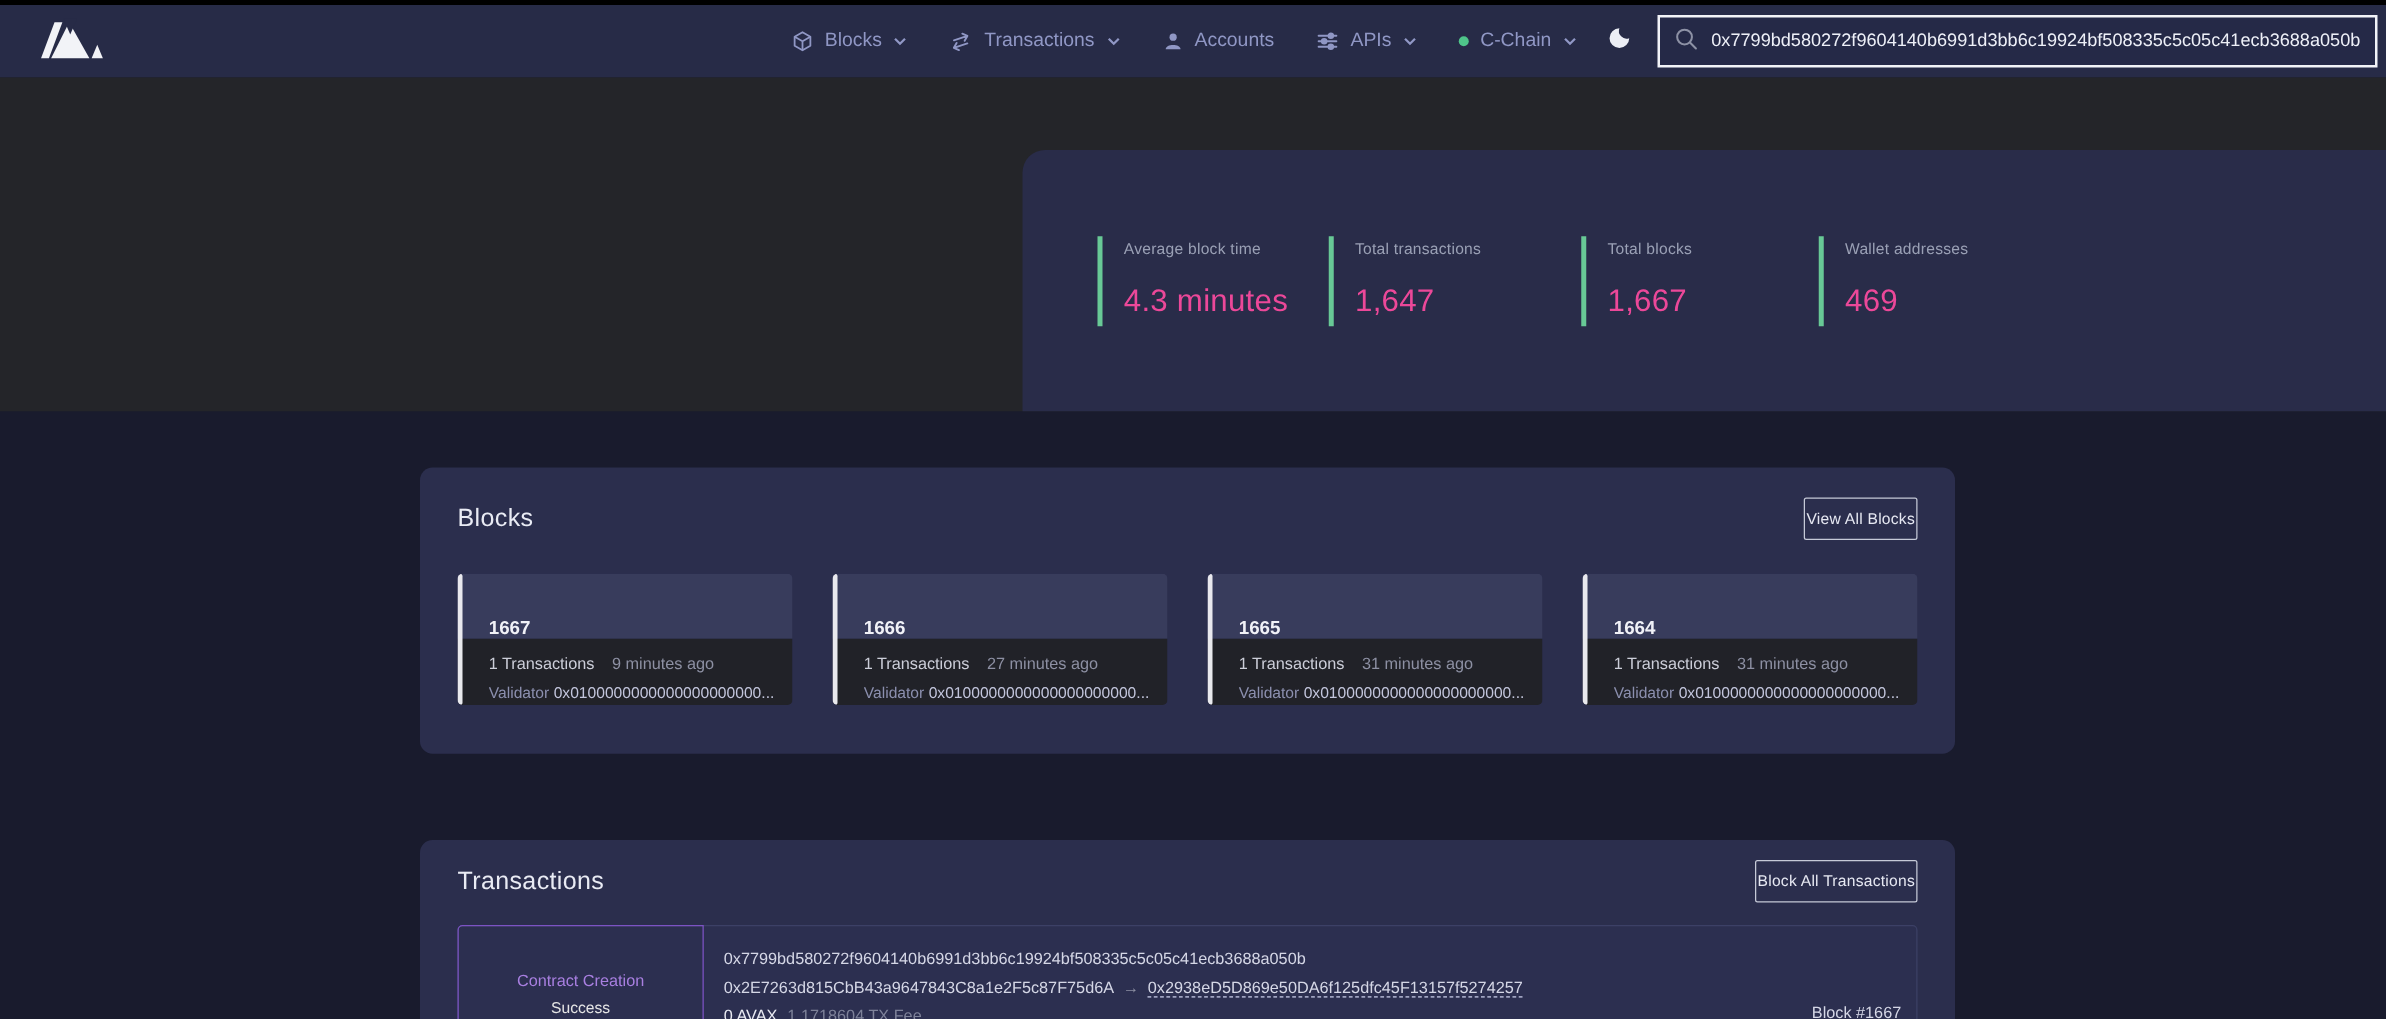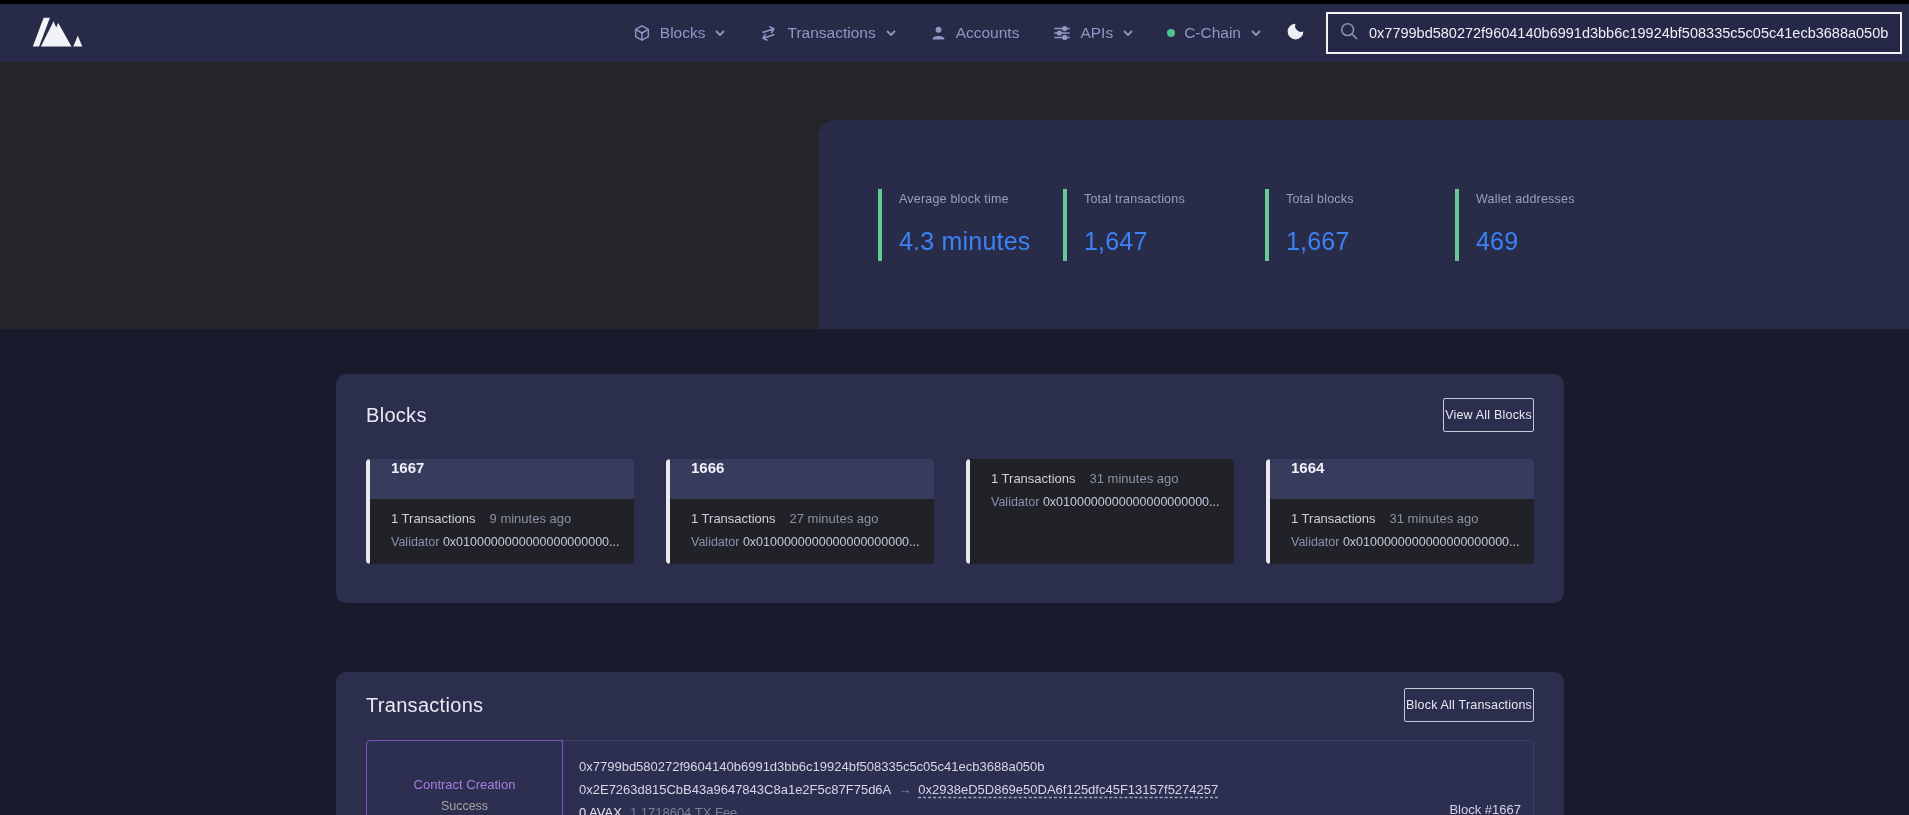--- a/index.html
+++ b/index.html
@@ -38,21 +38,21 @@
   
   .hero { position:absolute; left:0; top:62px; width:1909px; height:267px; background:#242529; }
   .stats-card {
     position:absolute; left:818px; top:58px; right:0; height:209px;
     background:#292c49; border-top-left-radius:18px;
     display:flex; align-items:center; padding-left:60px;
   }
   .stat { border-left:4px solid #68c996; padding:3px 0 5px 17px; }
   .stat.w1 { width:185px; } .stat.w2 { width:202px; } .stat.w3 { width:190px; }
   .stat-label { font-size:12.5px; color:#9aa0b5; letter-spacing:.2px; }
-  .stat-value { font-size:25px; color:#3b82f6; margin-top:21px; letter-spacing:.2px; }
+  .stat-value { font-size:25px; color:#ec4899; margin-top:21px; letter-spacing:.2px; }
   
   .card {
     position:absolute; left:336px; width:1228px; background:#2b2e4d;
     border-radius:10px; padding:24px 30px;
   }
   .card.blocks { top:374px; height:229px; }
   .card.txs { top:672px; height:260px; padding-top:16px; }
   .card-head { display:flex; align-items:center; justify-content:space-between; }
   .card-title { font-size:20px; font-weight:400; color:#e9ebf4; letter-spacing:.3px; line-height:30px; }
   .view-all {
@@ -64,21 +64,21 @@
   .block-grid { display:flex; gap:32px; margin-top:27px; }
   .block-card {
     position:relative; width:268px; height:105px; border-radius:4px; overflow:hidden;
     display:flex; flex-direction:column; cursor:pointer;
   }
   .block-card::before {
     content:""; position:absolute; left:0; top:0; bottom:0; width:4px;
     background:#e9e9ee; border-radius:4px; z-index:2;
   }
   .block-top {
-    height:40px; background:#383c5c; display:flex; align-items:flex-start; padding-left:25px;
+    height:52px; background:#383c5c; display:flex; align-items:flex-end; padding-left:25px;
   }
   .block-number { font-size:15px; font-weight:bold; color:#f0f1f7; }
   .block-bottom {
     flex:1; background:#212228; padding:12px 10px 0 25px;
     display:flex; flex-direction:column; gap:9px;
   }
   .block-line1 { font-size:13px; white-space:nowrap; }
   .tx-count { color:#ccced9;text-align:center; }
   .ago { color:#8d90a3; margin-left:14px; }
   .block-line2 { font-size:12.5px; white-space:nowrap; overflow:hidden; }
@@ -88,21 +88,21 @@
   .tx-row {
     margin-top:18px; height:110px; border:1px solid #3c4066; border-radius:4px;
     background:#2c2f50; display:flex;
   }
   .tx-type-cell {
     width:197px; margin:-1px 0 -1px -1px; border:1px solid #7c53c4;
     border-top-left-radius:4px; display:flex; flex-direction:column;
     align-items:center; justify-content:center; gap:7px; flex:0 0 auto;
   }
   .tx-type { font-size:13px; color:#a87fe0; }
-  .tx-status { font-size:12.5px; color:#a3a3a3; }
+  .tx-status { font-size:12.5px; color:#e5e5e5; }
   .tx-mid { padding:18px 0 0 16px; display:flex; flex-direction:column; gap:8px; font-size:13px; }
   .tx-hash { color:#d5d7e6; }
   .tx-addr { color:#d5d7e6; }
   .tx-arrow { color:#8d90a3; margin:0 7px; }
   .tx-to {
     color:#d5d7e6; cursor:pointer;
     text-decoration:underline dashed; text-decoration-color:#9fa3c0; text-underline-offset:3px;
   }
   .tx-amount { color:#e9eaf2; }
   .tx-fee { color:#7e8299; margin-left:8px; }
@@ -270,20 +270,23 @@
           <span class="tx-count">1 Transactions</span><span class="ago">27 minutes ago</span>
         </div>
         <div class="block-line2">
           <span class="val-label">Validator</span>
           <span class="val-addr">0x0100000000000000000000...</span>
         </div>
       </div>
     </div>
 
     <div class="block-card">
+      <div class="block-top">
+        <span class="block-number">1665</span>
+      </div>
       <div class="block-bottom">
         <div class="block-line1">
           <span class="tx-count">1 Transactions</span><span class="ago">31 minutes ago</span>
         </div>
         <div class="block-line2">
           <span class="val-label">Validator</span>
           <span class="val-addr">0x0100000000000000000000...</span>
         </div>
       </div>
     </div>

